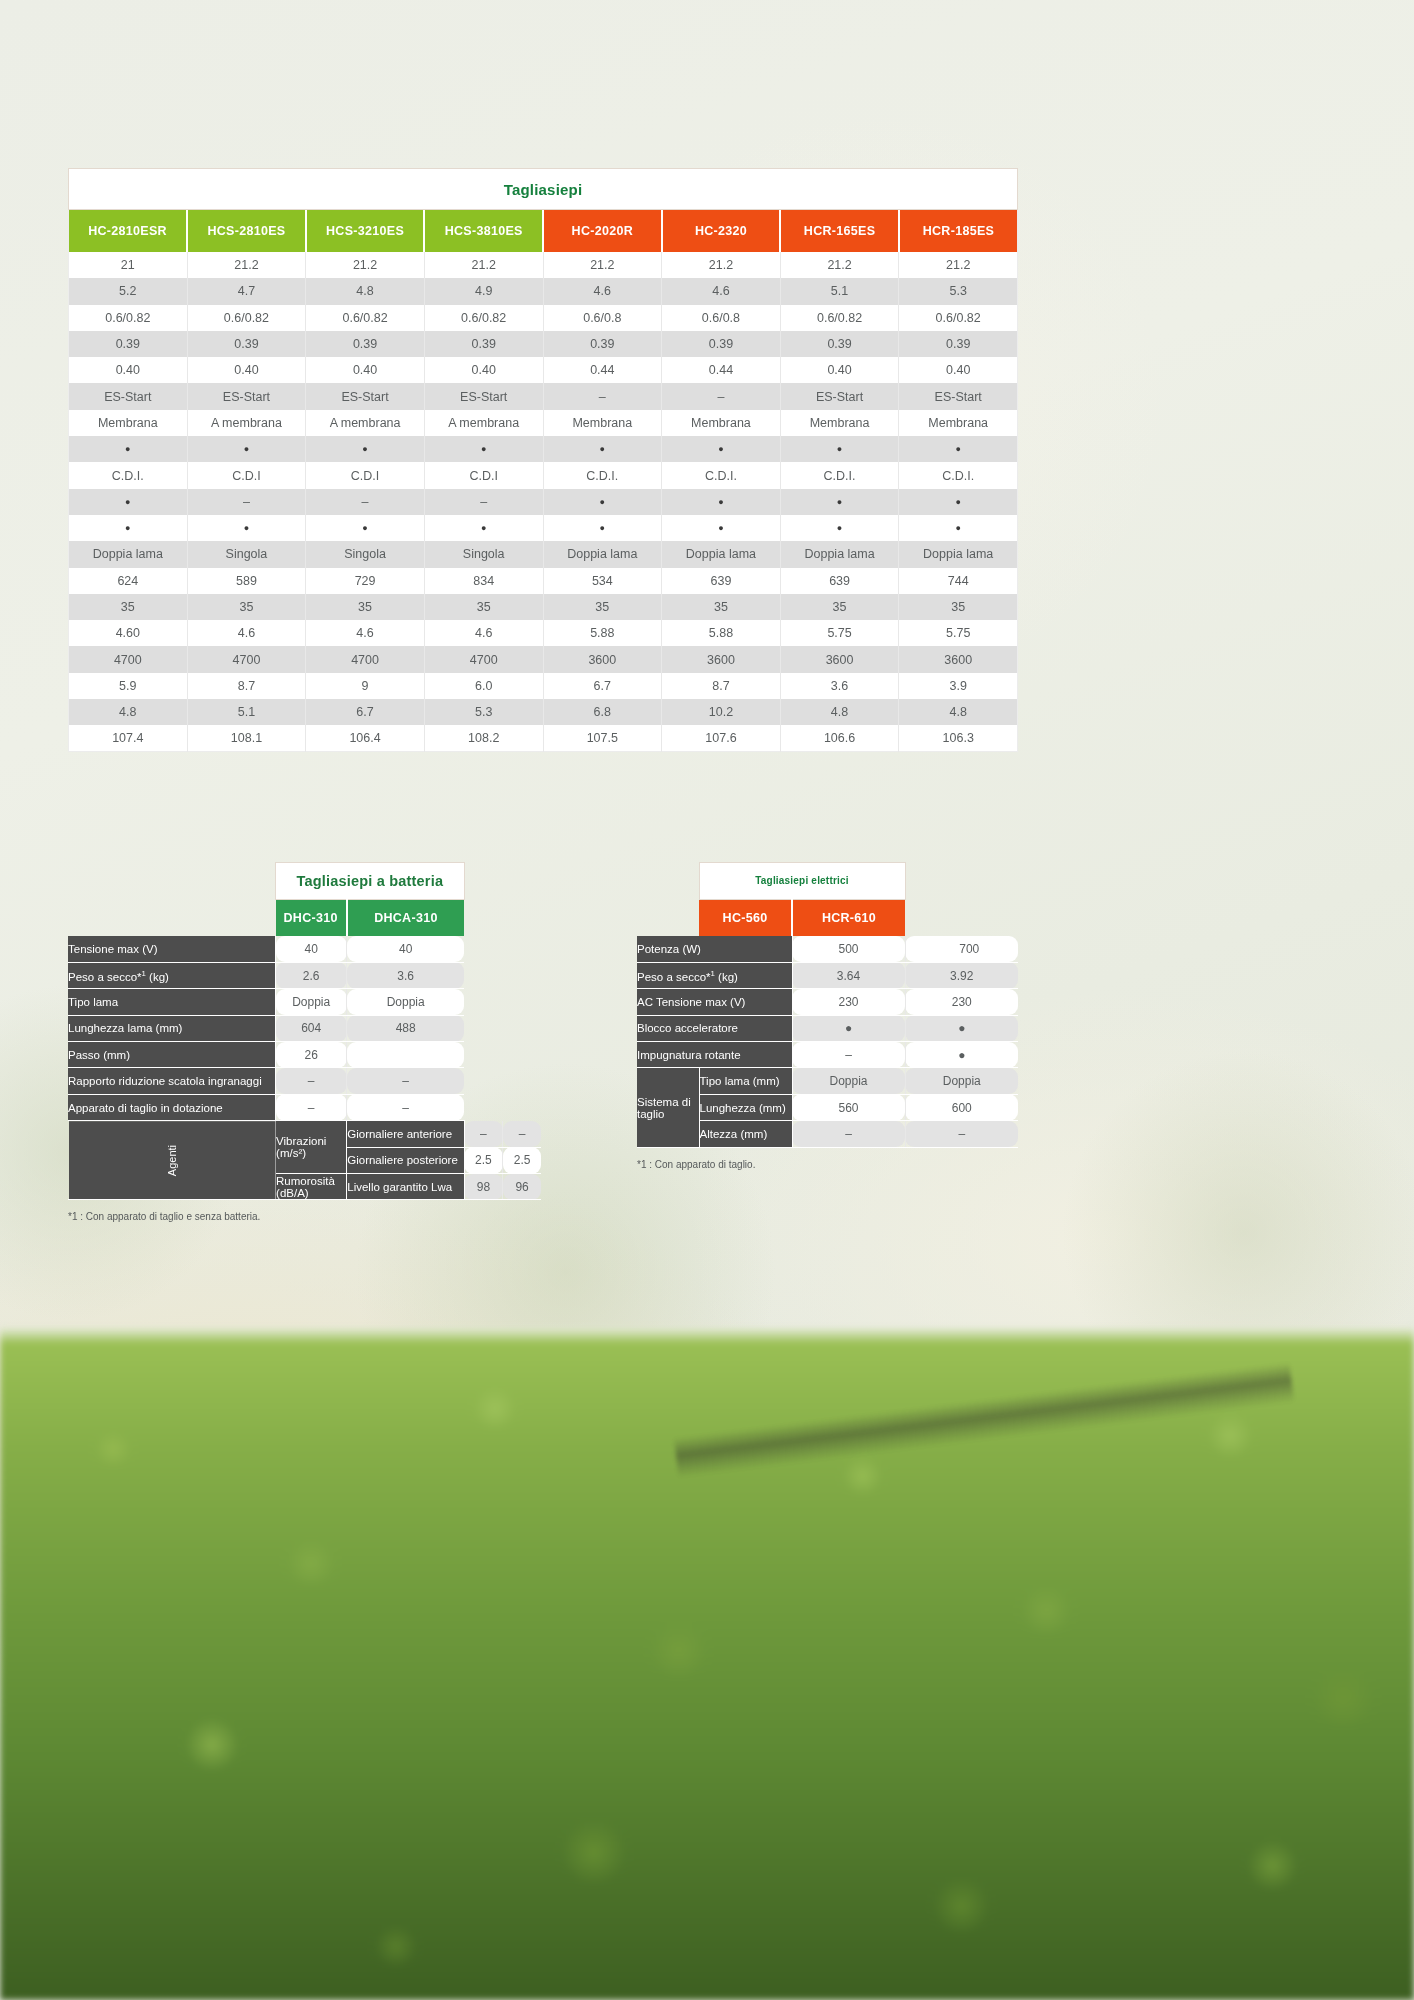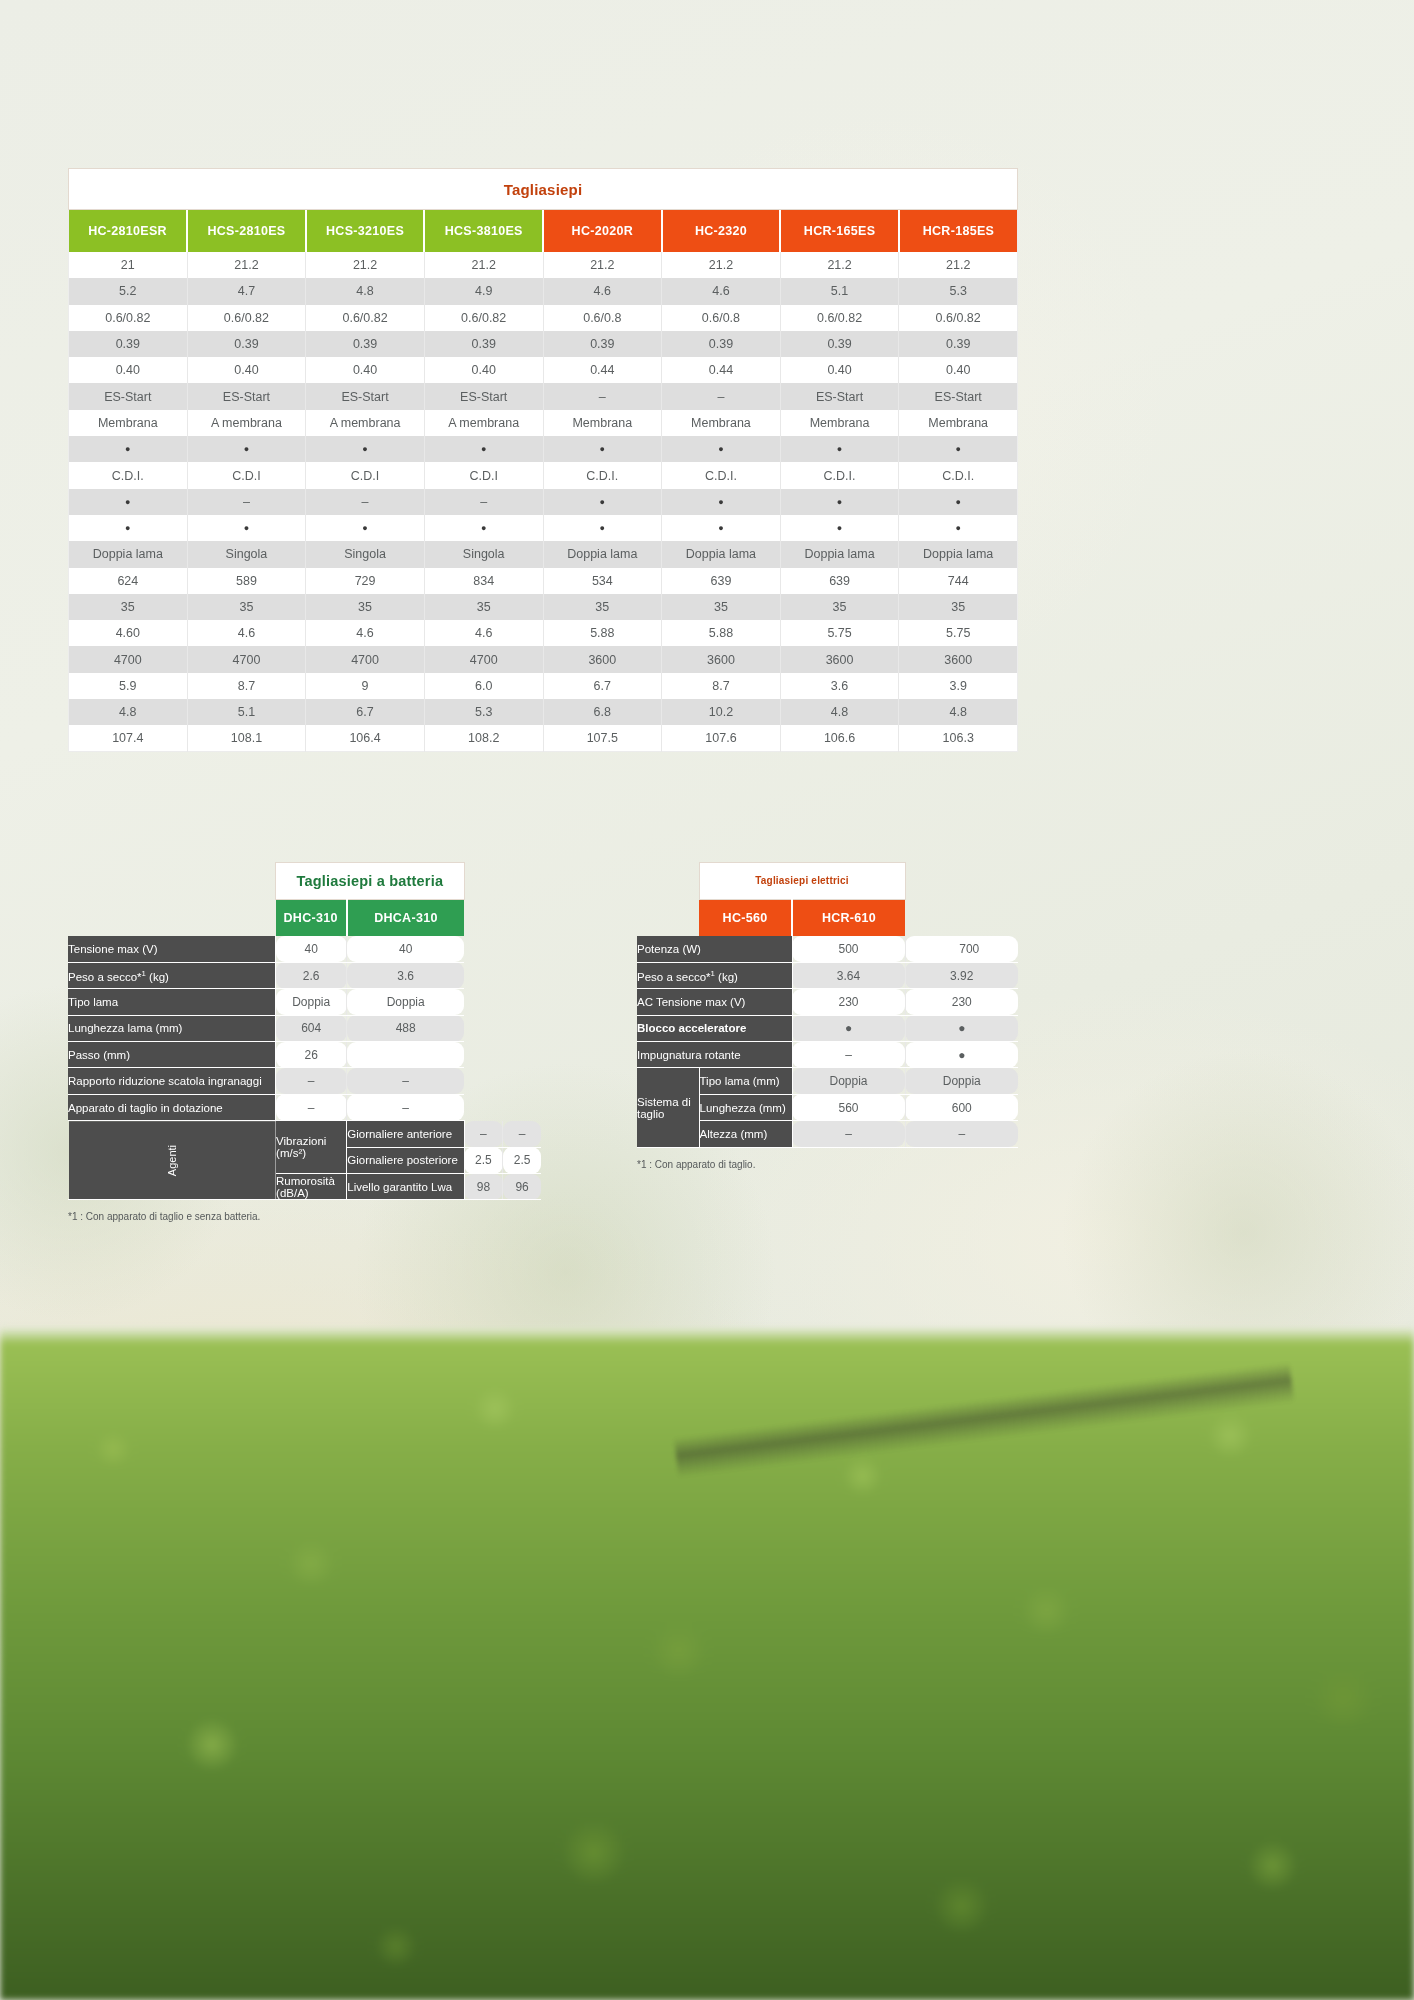--- a/index.html
+++ b/index.html
@@ -68,21 +68,21 @@
   table.spec td, table.spec th { padding:0; margin:0; }
 
   
   .tbl-title {
     background:#ffffff;
     border:1px solid #e3d9cf;
     text-align:center;
     font-weight:bold;
     letter-spacing:.2px;
   }
-  .tbl-title.orange { color:#c2410c; }
+  .tbl-title.orange { color:#15803d; }
   .tbl-title.green  { color:#1f7a3d; }
 
   
   .model-head {
     color:#ffffff; font-weight:bold; text-align:center;
     letter-spacing:.3px; white-space:nowrap;
   }
   .model-head.green  { background:#8cc024; }
   .model-head.orange { background:#ee4e14; }
   .model-head.darkgreen { background:#2f9e52; }
@@ -465,21 +465,21 @@
           <td class="lbl" colspan="2" style="width: 155px;">Peso a secco*<sup>1</sup> (kg)</td>
           <td class="v2 alt" style="width: 113px;">3.64</td>
           <td class="v2 alt last" style="width: 113px;">3.92</td>
         </tr>
         <tr>
           <td class="lbl" colspan="2" style="width: 155px;">AC Tensione max (V)</td>
           <td class="v2" style="width: 113px;">230</td>
           <td class="v2 last" style="width: 113px;">230</td>
         </tr>
         <tr>
-          <td class="lbl" colspan="2" style="width: 155px; font-weight: bold;">Blocco acceleratore</td>
+          <td class="lbl" colspan="2" style="width: 155px;">Blocco acceleratore</td>
           <td class="v2 alt" style="width: 113px;">●</td>
           <td class="v2 alt last" style="width: 113px;">●</td>
         </tr>
         <tr>
           <td class="lbl" colspan="2" style="width: 155px;">Impugnatura rotante</td>
           <td class="v2" style="width: 113px;">–</td>
           <td class="v2 last" style="width: 113px;">●</td>
         </tr>
         <tr>
           <td class="lbl" rowspan="3" style="width: 62px; white-space: normal;">Sistema di<br>taglio</td>

